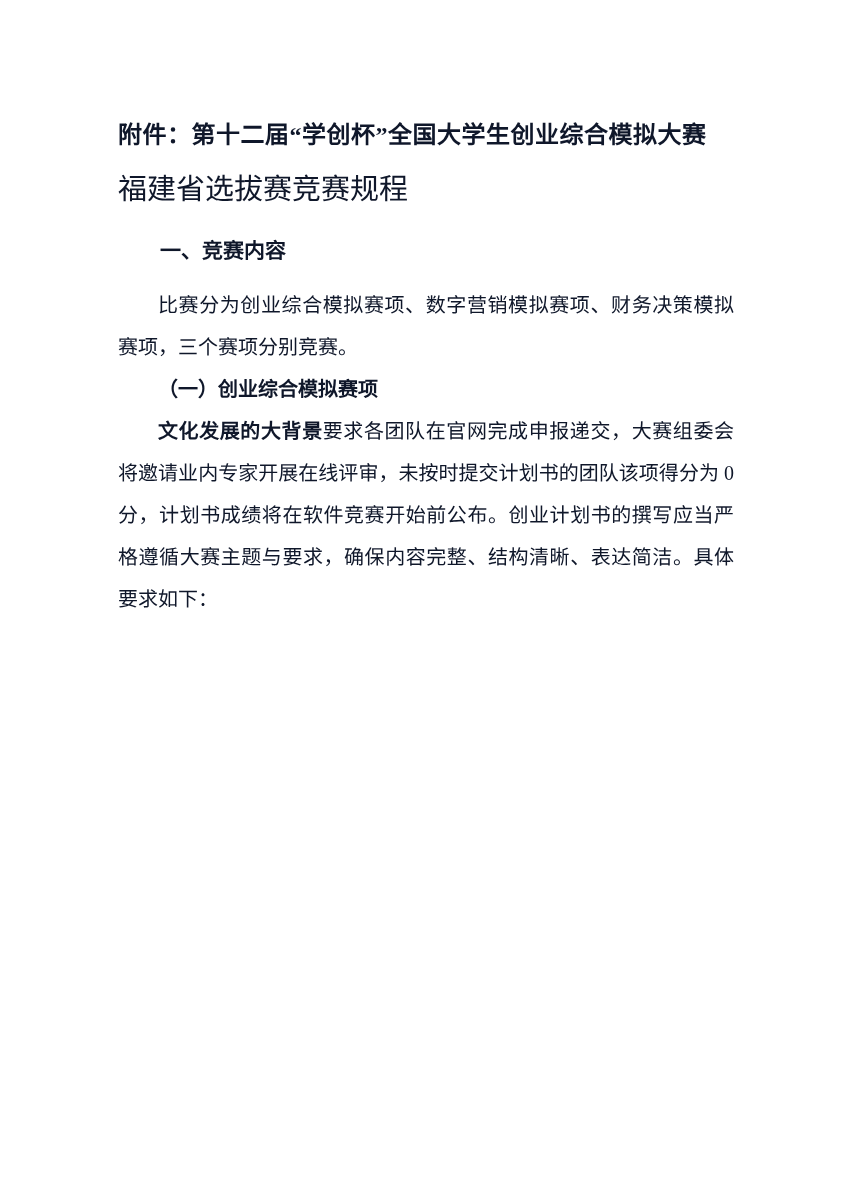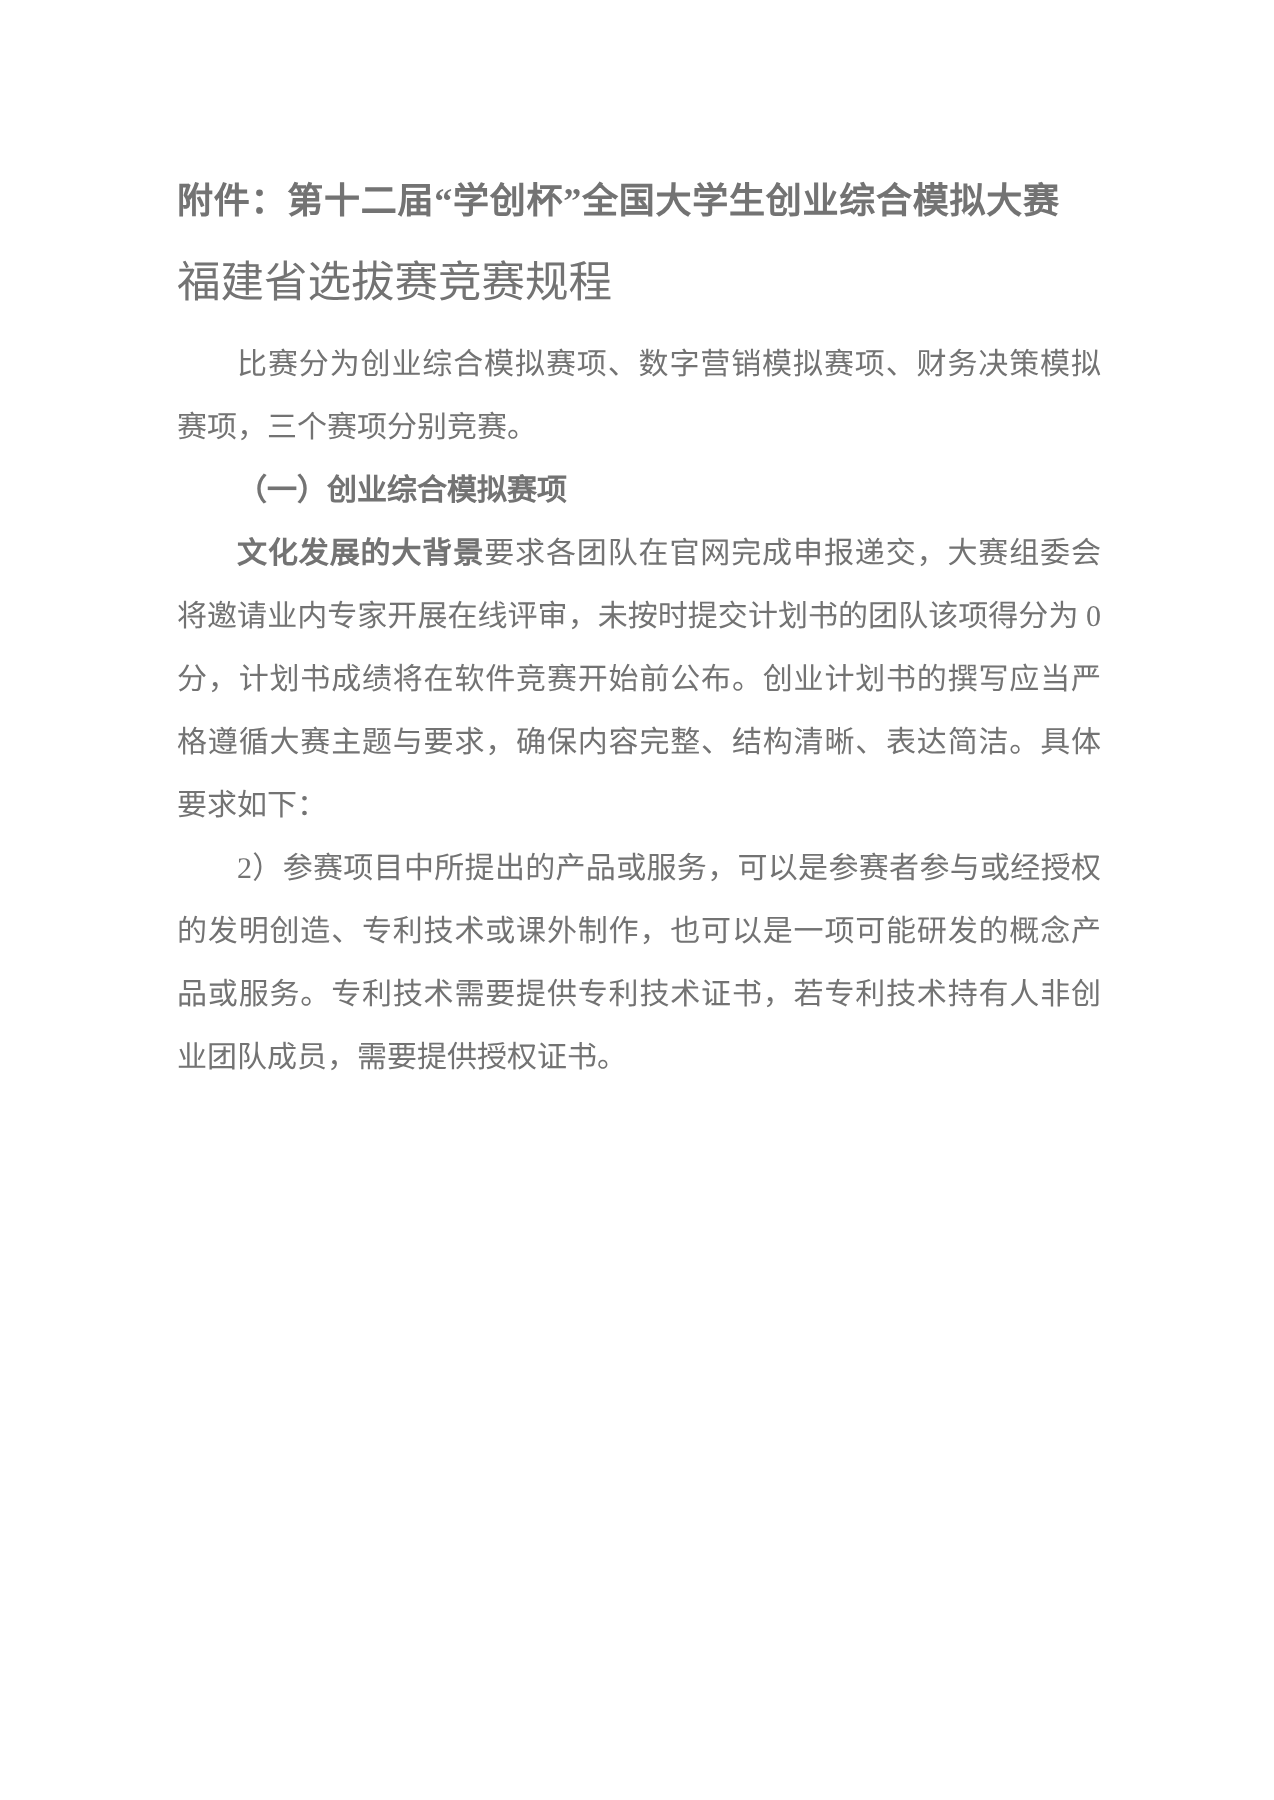--- a/index.html
+++ b/index.html
@@ -5,21 +5,21 @@
   html, body {
     margin: 0;
     padding: 0;
     background: #ffffff;
   }
   .page {
     position: relative;
     width: 849px;
     height: 1200px;
     background: #ffffff;
-    color: #737373;
+    color: #0f172a;
     font-family: "Liberation Serif", "DejaVu Serif", serif;
     overflow: hidden;
   }
   .content {
     position: absolute;
     left: 118px;
     top: 120px;
     width: 616px;
   }
   .title1 {
@@ -60,20 +60,20 @@
     font-weight: 700;
   }
 </style>
 </head>
 <body>
 
 <div class="page">
   <div class="content">
     <div class="title1">附件：第十二届“学创杯”全国大学生创业综合模拟大赛</div>
     <div class="title2">福建省选拔赛竞赛规程</div>
+    <div class="section-heading">一、竞赛内容</div>
     <div class="body-text">
         <div class="para"><span class="run">比赛分为创业综合模拟赛项、数字营销模拟赛项、财务决策模拟赛项，三个赛项分别竞赛。</span></div>
         <div class="subheading"><span class="run">（一）创业综合模拟赛项</span></div>
         <div class="para"><span class="run bold">文化发展的大背景</span><span class="run">要求各团队在官网完成申报递交，大赛组委会将邀请业内专家开展在线评审，未按时提交计划书的团队该项得分为 0 分，计划书成绩将在软件竞赛开始前公布。创业计划书的撰写应当严格遵循大赛主题与要求，确保内容完整、结构清晰、表达简洁。具体要求如下：</span></div>
-        <div class="para"><span class="run">2）参赛项目中所提出的产品或服务，可以是参赛者参与或经授权的发明创造、专利技术或课外制作，也可以是一项可能研发的概念产品或服务。专利技术需要提供专利技术证书，若专利技术持有人非创业团队成员，需要提供授权证书。</span></div>
       </div>
   </div>
 </div>
 
 </body></html>

